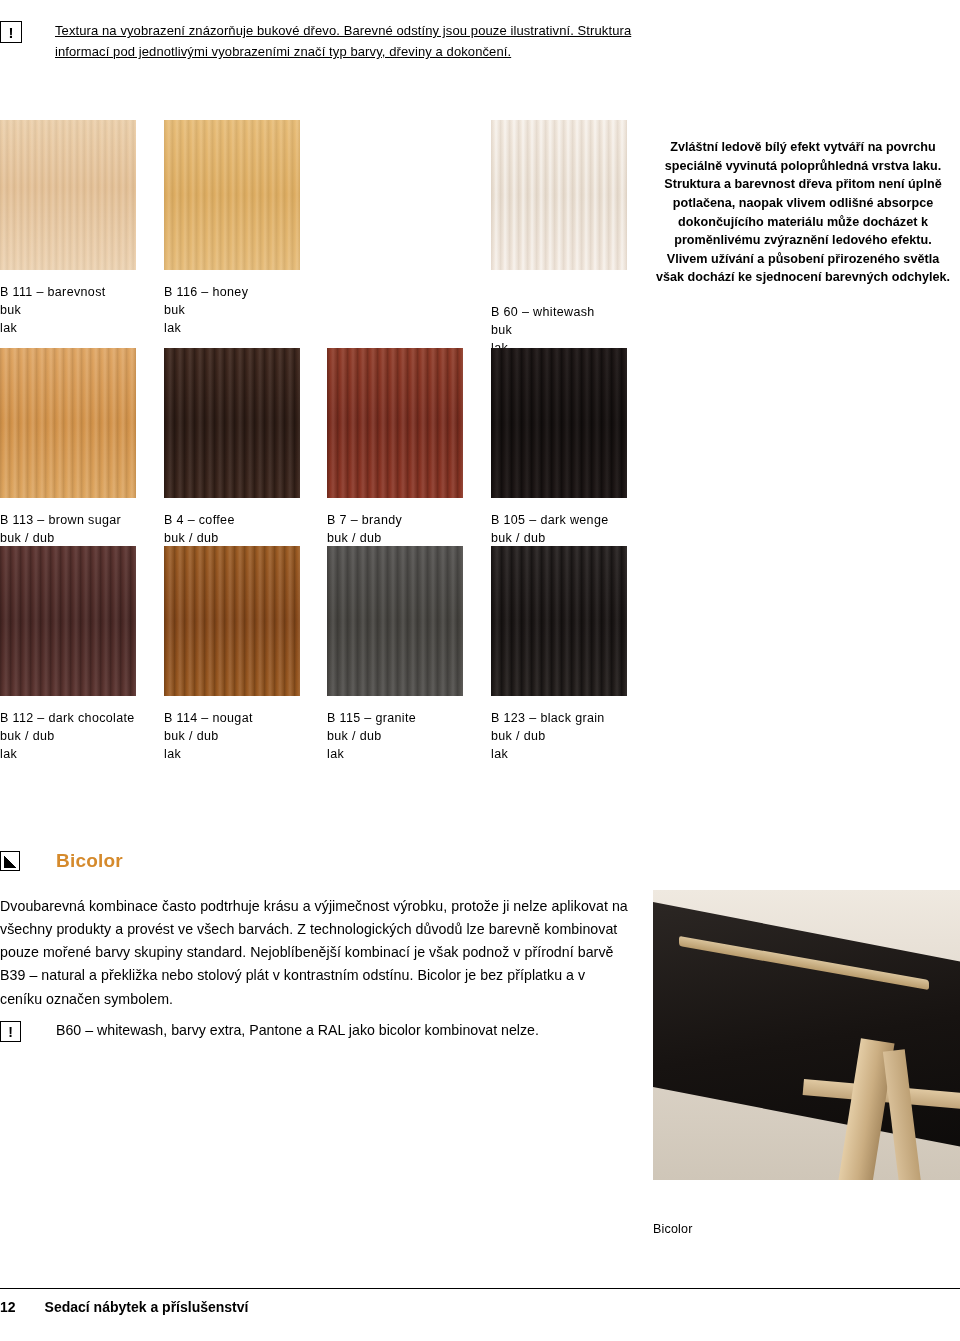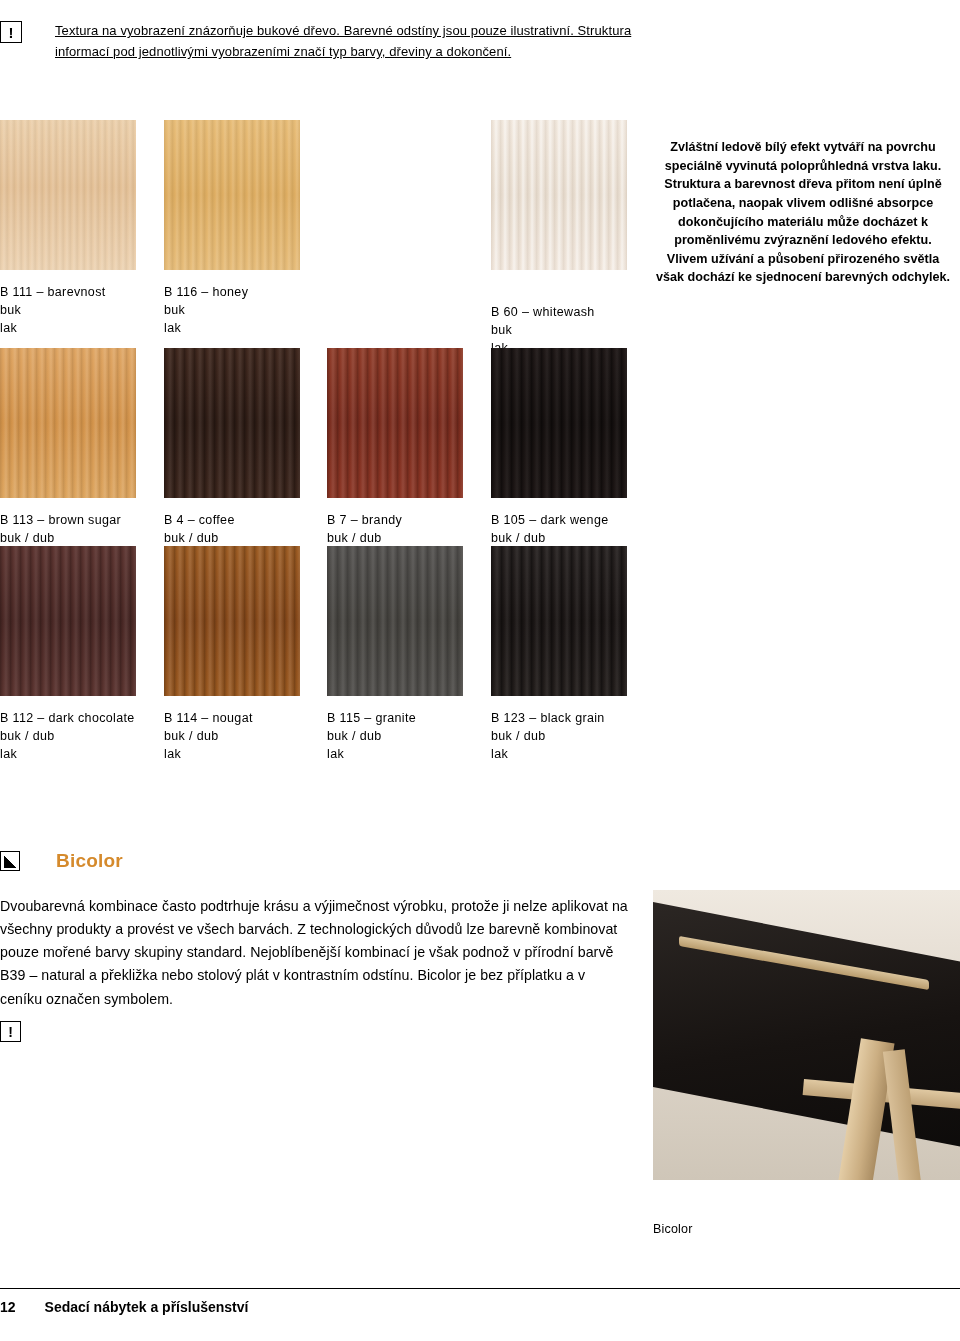--- a/index.html
+++ b/index.html
@@ -286,20 +286,21 @@
   </div>
 
   <div class="bicolor-head">
     <div class="bicolor-icon"></div>
     <div class="bicolor-title">Bicolor</div>
   </div>
   <div class="bicolor-body">Dvoubarevná kombinace často podtrhuje krásu a výjimečnost výrobku, protože ji nelze aplikovat na všechny produkty a provést ve všech barvách. Z technologických důvodů lze barevně kombinovat pouze mořené barvy skupiny standard. Nejoblíbenější kombinací je však podnož v přírodní barvě B39 – natural a překližka nebo stolový plát v kontrastním odstínu. Bicolor je bez příplatku a v ceníku označen symbolem.</div>
 
   <div class="bicolor-warning">
     <div class="excl-box">!</div>
+    <div class="wtext">B60 – whitewash, barvy extra, Pantone a RAL jako bicolor kombinovat nelze.</div>
   </div>
 
   <div class="photo">
     <div class="bg"></div>
     <div class="tabletop"></div>
     <div class="edge"></div>
     <div class="rail"></div>
     <div class="leg-a"></div>
     <div class="leg-b"></div>
   </div>

